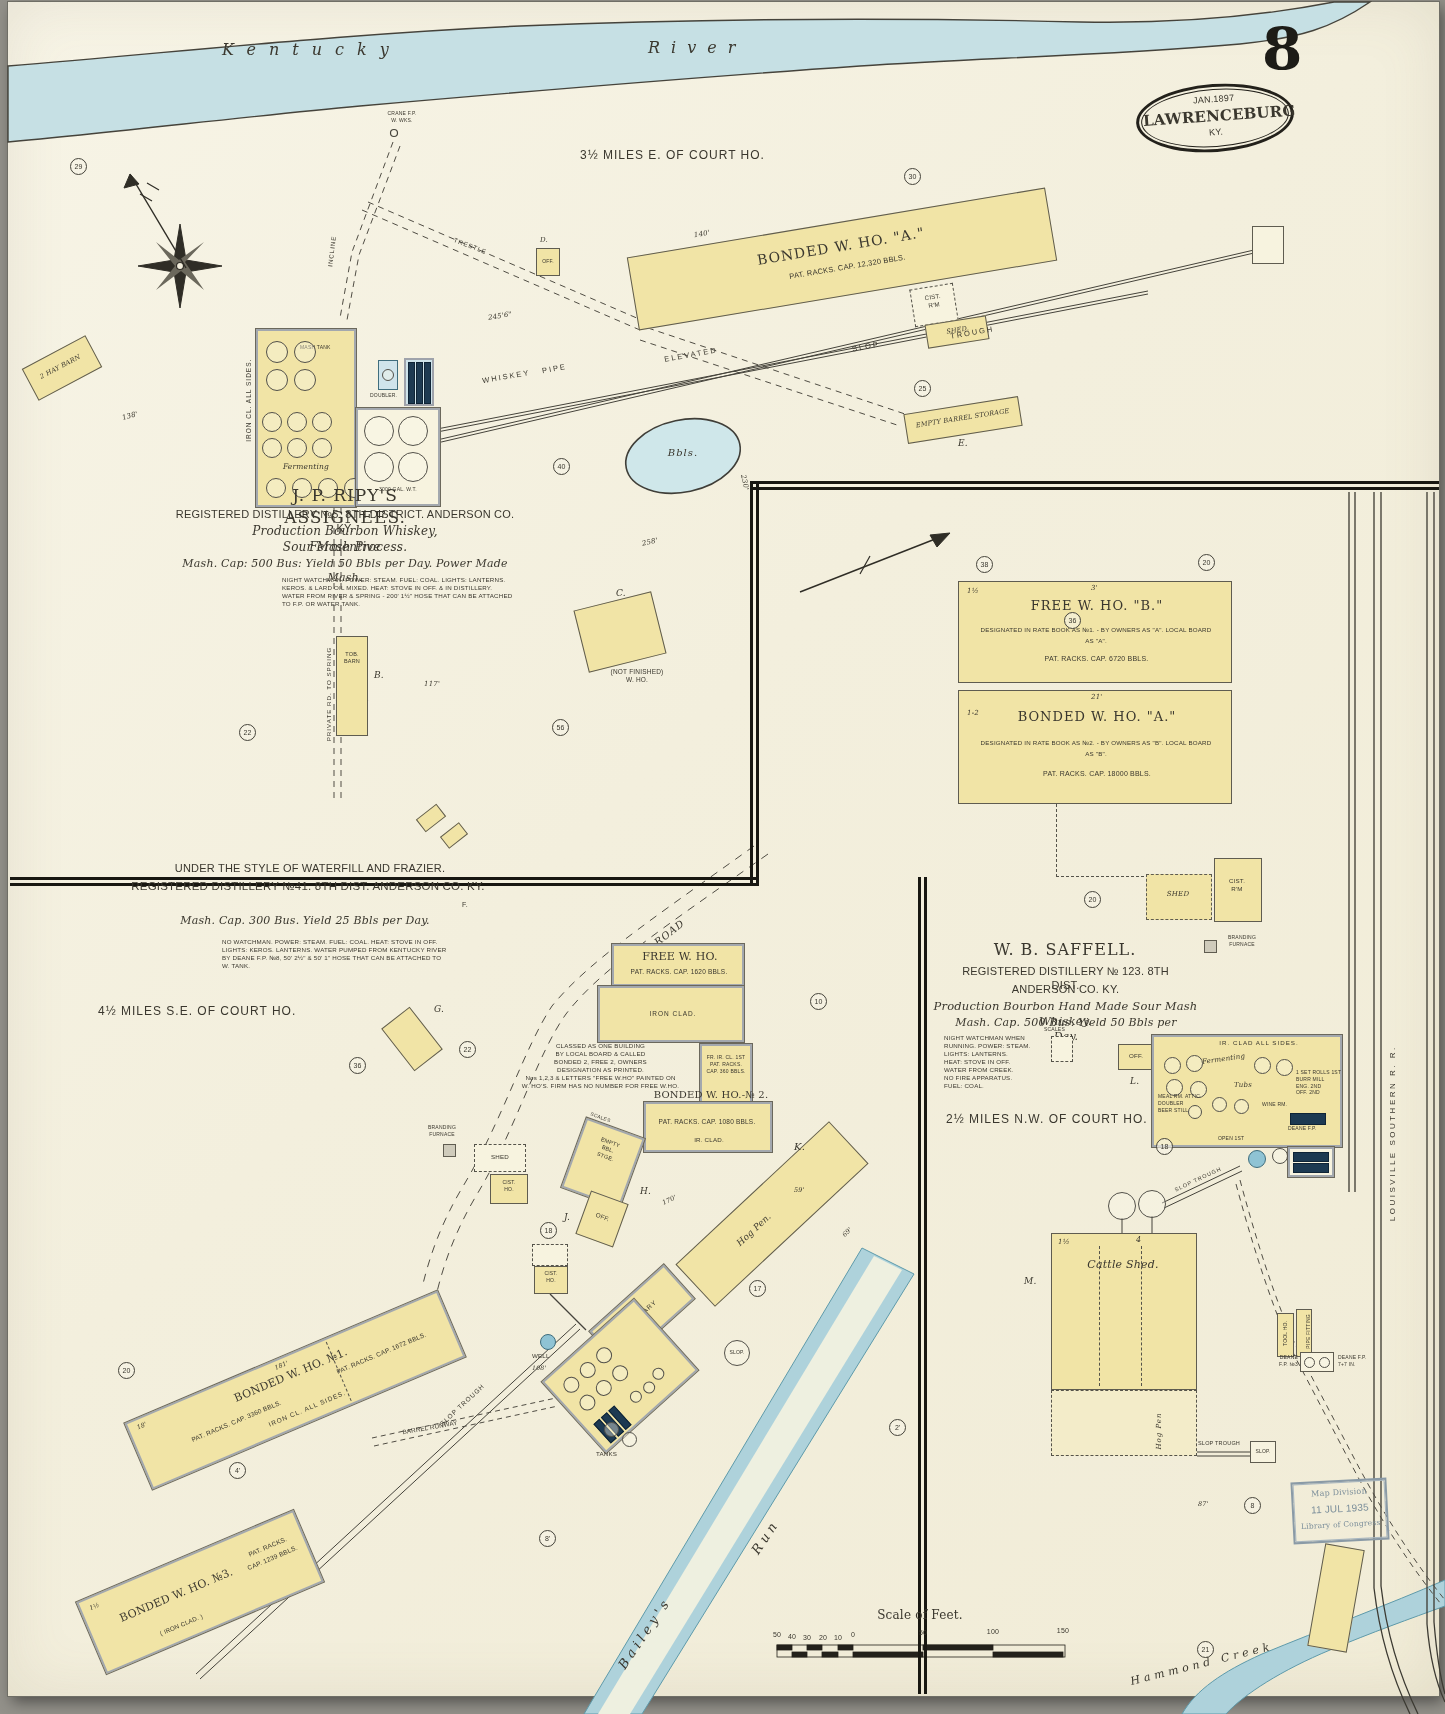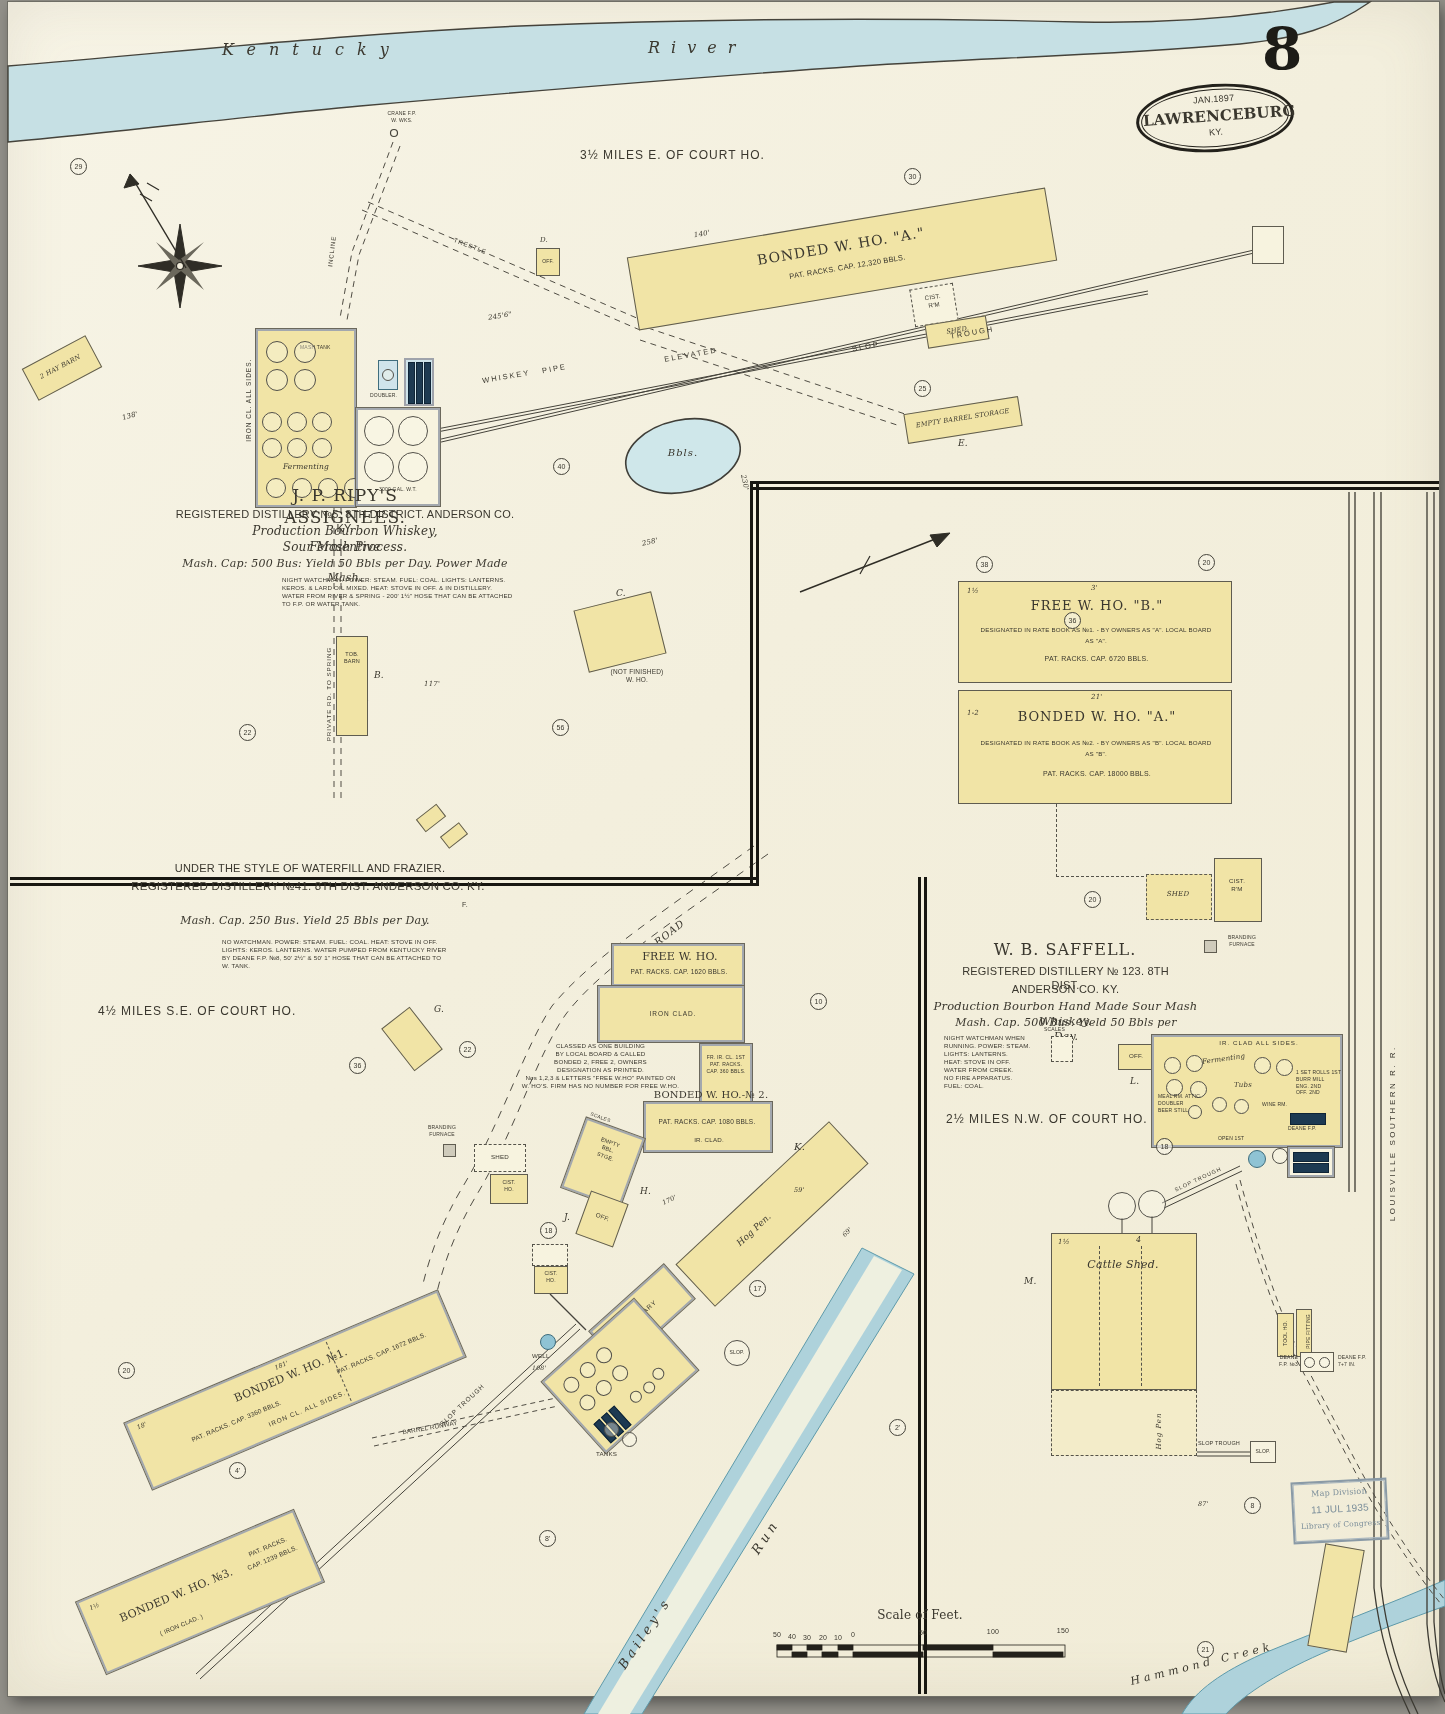--- a/index.html
+++ b/index.html
@@ -271,21 +271,21 @@
   <span class="lbl it f12 c" style="left:225px;top:524px;width:240px;text-align:center;">Production Bourbon Whiskey, Fermentive</span>
   <span class="lbl it f12 c" style="left:255px;top:540px;width:180px;">Sour Mash Process.</span>
   <span class="lbl it f11 c" style="left:172px;top:557px;width:346px;">Mash. Cap: 500 Bus: Yield 50 Bbls per Day. Power Made Mash.</span>
   <span class="lbl f6" style="left:282px;top:576px;width:260px;">NIGHT WATCHMAN. POWER: STEAM. FUEL: COAL. LIGHTS: LANTERNS.
 KEROS. &amp; LARD OIL MIXED. HEAT: STOVE IN OFF. &amp; IN DISTILLERY.
 WATER FROM RIVER &amp; SPRING - 200' 1½" HOSE THAT CAN BE ATTACHED
 TO F.P. OR WATER TANK.</span>
 
   <span class="lbl f11 c" style="left:150px;top:861px;width:320px;">UNDER THE STYLE OF WATERFILL AND FRAZIER.</span>
   <span class="lbl f115 c" style="left:128px;top:879px;width:360px;">REGISTERED DISTILLERY №41. 8TH DIST. ANDERSON CO. KY.</span>
-  <span class="lbl it f11 c" style="left:165px;top:914px;width:280px;">Mash. Cap. 250 Bus. Yield 25 Bbls per Day.</span>
+  <span class="lbl it f11 c" style="left:165px;top:914px;width:280px;">Mash. Cap. 300 Bus. Yield 25 Bbls per Day.</span>
   <span class="lbl f6" style="left:222px;top:938px;width:270px;">NO WATCHMAN. POWER: STEAM. FUEL: COAL. HEAT: STOVE IN OFF.
 LIGHTS: KEROS. LANTERNS. WATER PUMPED FROM KENTUCKY RIVER
 BY DEANE F.P. №8, 50' 2½" &amp; 50' 1" HOSE THAT CAN BE ATTACHED TO
 W. TANK.</span>
   <span class="lbl f12 ls1" style="left:80px;top:1004px;width:220px;margin-left:18px;">4½ MILES S.E. OF COURT HO.</span>
   <span class="lbl it f10 ls1" style="left:652px;top:926px;transform:rotate(-38deg);">ROAD</span>
   <span class="lbl f7" style="left:462px;top:900px;">F.</span>
   <div class="bldg" style="left:418px;top:810px;width:26px;height:16px;transform:rotate(-38deg);"></div>
   <div class="bldg" style="left:442px;top:828px;width:24px;height:15px;transform:rotate(-38deg);"></div>
   <div class="bldg" style="left:394px;top:1012px;width:36px;height:54px;transform:rotate(-38deg);"></div>

